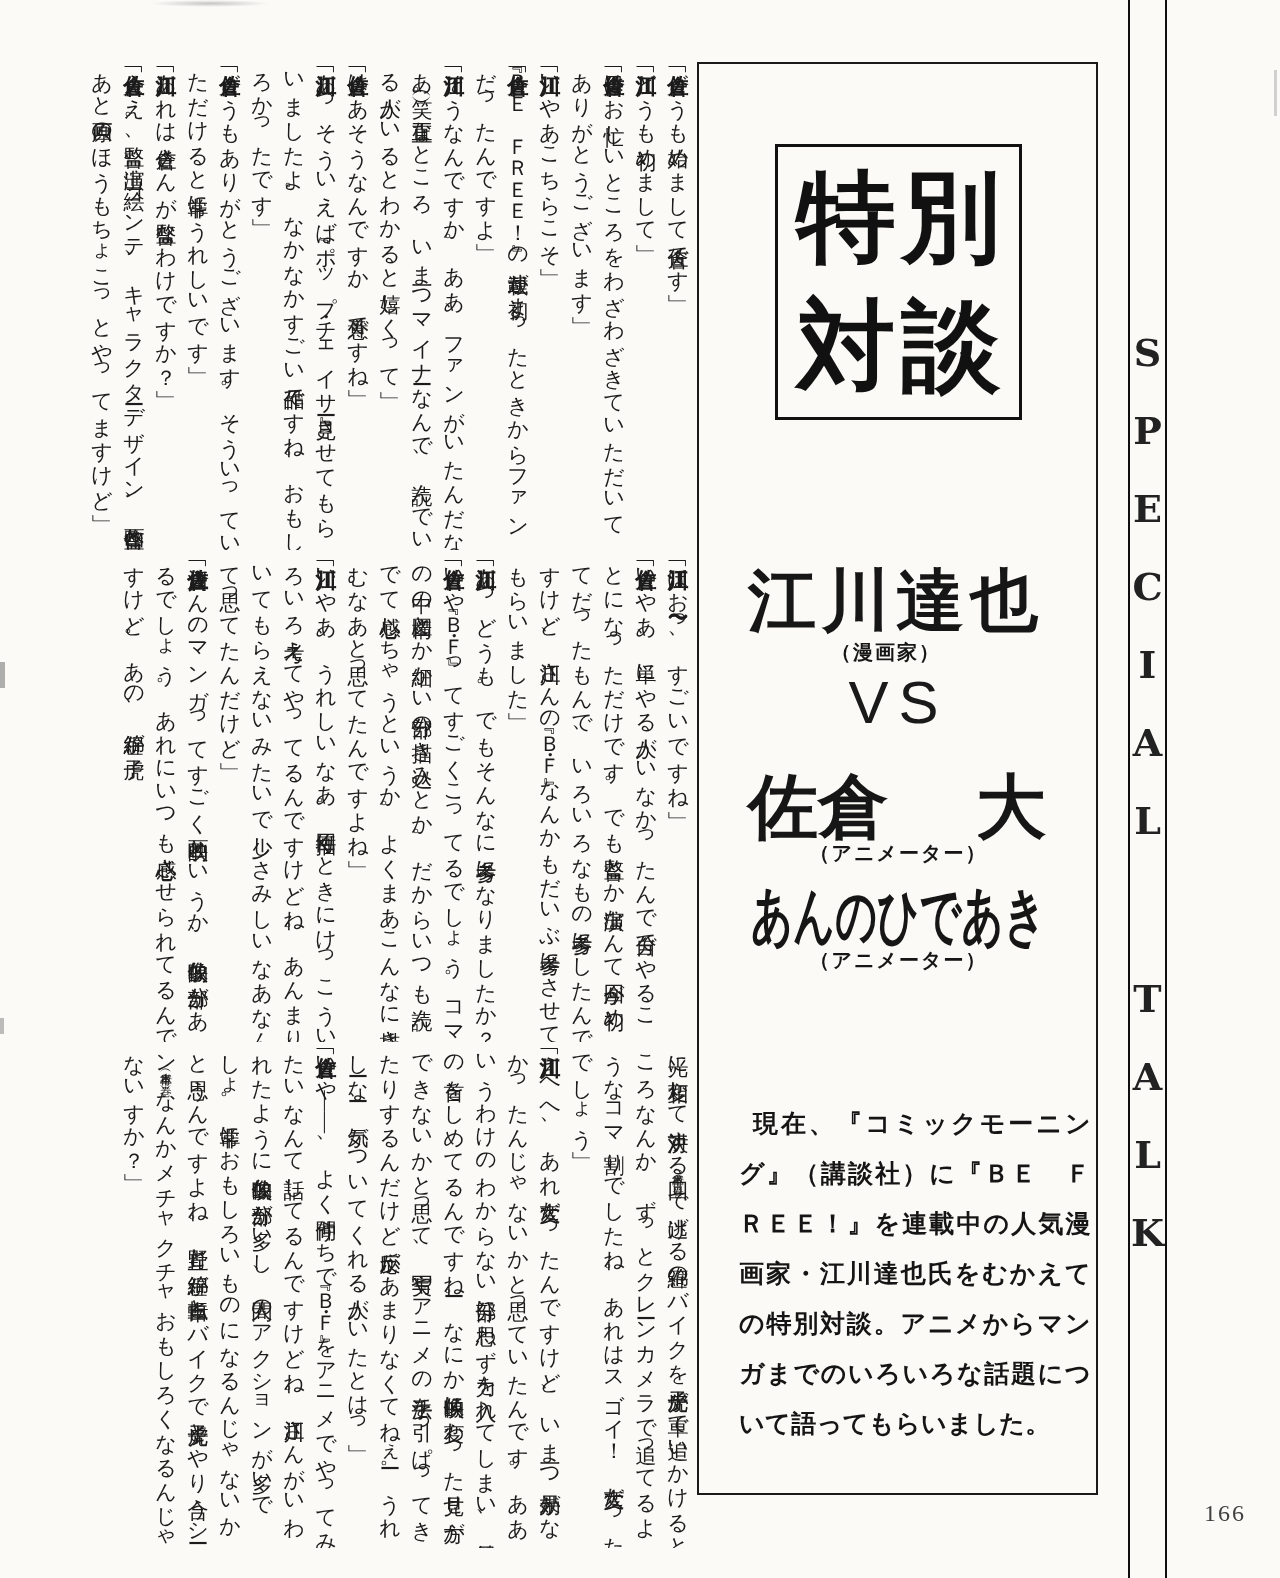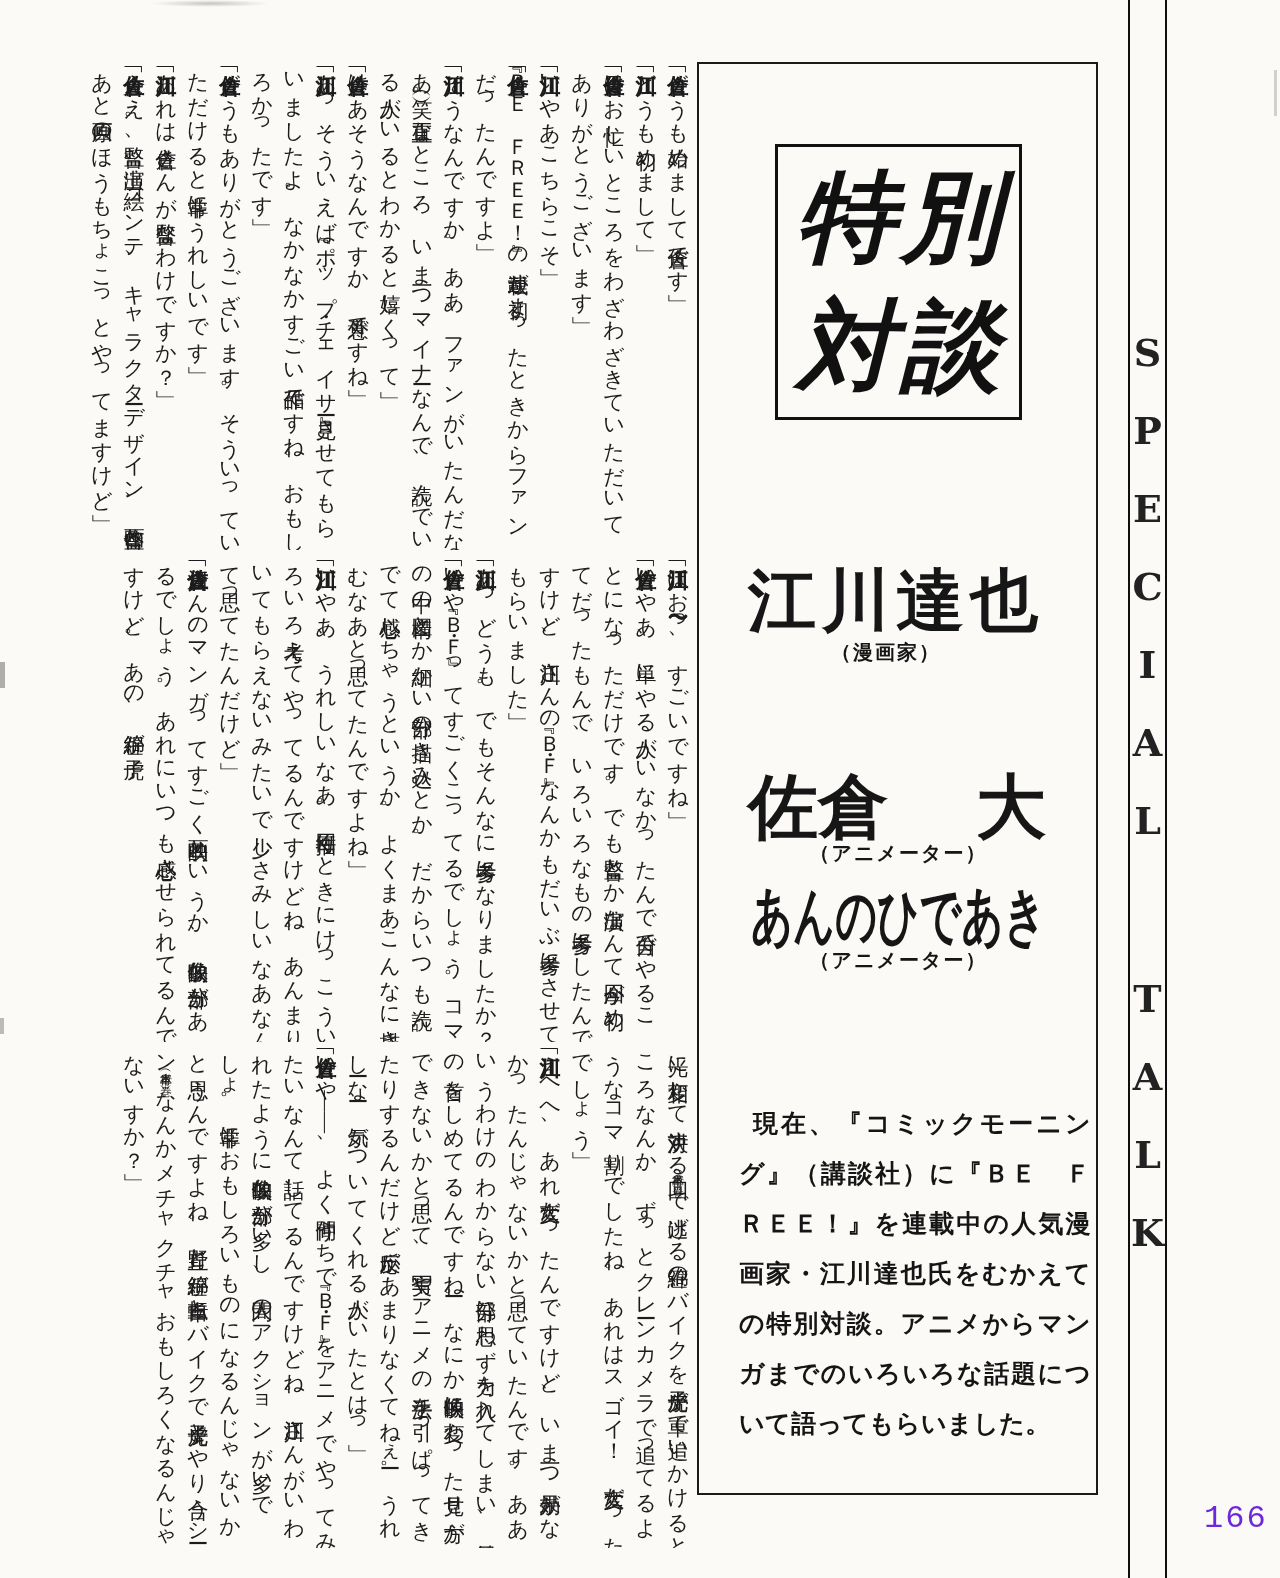--- a/index.html
+++ b/index.html
@@ -26,21 +26,21 @@
   .panel{
     position:absolute;left:697px;top:62px;width:401px;height:1433px;
     border:2px solid #1a1a1a;box-sizing:border-box;background:#fbfaf7;
   }
   .title-box{
     position:absolute;left:76px;top:80px;width:247px;height:276px;
     border:3px solid #111;box-sizing:border-box;
     display:flex;flex-direction:column;align-items:center;justify-content:center;
     font-family:"Liberation Sans","DejaVu Sans",sans-serif;
     font-size:99px;font-weight:900;line-height:1.3;letter-spacing:6px;
-    text-indent:6px;white-space:nowrap;color:#111;font-style:italic;
+    text-indent:6px;white-space:nowrap;color:#111;
   }
   .title-box p{margin:0;}
   .name-row{
     position:absolute;left:49px;width:298px;
     font-weight:700;color:#161616;white-space:nowrap;
   }
   #p1-name{top:492px;font-size:68px;letter-spacing:6px;}
   #p1-role{top:575px;width:276px;text-align:center;font-size:20px;letter-spacing:2px;
     font-family:"Liberation Sans","DejaVu Sans",sans-serif;}
   #vs-row{top:604px;left:0;width:399px;text-align:center;
@@ -69,22 +69,22 @@
   .banner-word{
     writing-mode:vertical-rl;text-orientation:upright;
     font-family:"DejaVu Serif","Liberation Serif",serif;
     font-size:38px;font-weight:900;letter-spacing:33px;
     color:#222;line-height:35px;
   }
   #banner-word2{margin-top:100px;}
   
   .pagenum{
     position:absolute;left:1204px;top:1500px;
-    font-family:Liberation Mono, monospace;
-    font-size:32px;letter-spacing:2px;color:#6d28d9;
+    font-family:Liberation Serif, serif;
+    font-size:24px;letter-spacing:2px;color:#404040;
   }
   .speck{position:absolute;background:#6f6f6f;}
   #speck-top{left:150px;top:0;width:120px;height:7px;border-radius:50%;
     background:radial-gradient(#9a9a9a,transparent 70%);opacity:.55;}
   #speck-left1{left:0;top:662px;width:5px;height:26px;opacity:.55;}
   #speck-left2{left:0;top:1018px;width:4px;height:16px;opacity:.45;}
   #speck-right{left:1274px;top:70px;width:3px;height:46px;opacity:.3;}
 </style>
 </head>
 <body>
@@ -120,20 +120,21 @@
 
   <div class="panel">
     <div class="title-box">
       <p>特別</p>
       <p>対談</p>
     </div>
 
     <div class="name-row" id="p1-name">江川達也</div>
     <div class="name-row" id="p1-role">（漫画家）</div>
 
+    <div class="name-row" id="vs-row">VS</div>
 
     <div class="name-row" id="p2-name">
       <span>佐倉</span>
       <span>大</span>
     </div>
     <div class="name-row" id="p2-role">（アニメーター）</div>
 
     <div class="name-row" id="p3-name">あんのひであき</div>
     <div class="name-row" id="p3-role">（アニメーター）</div>
 

